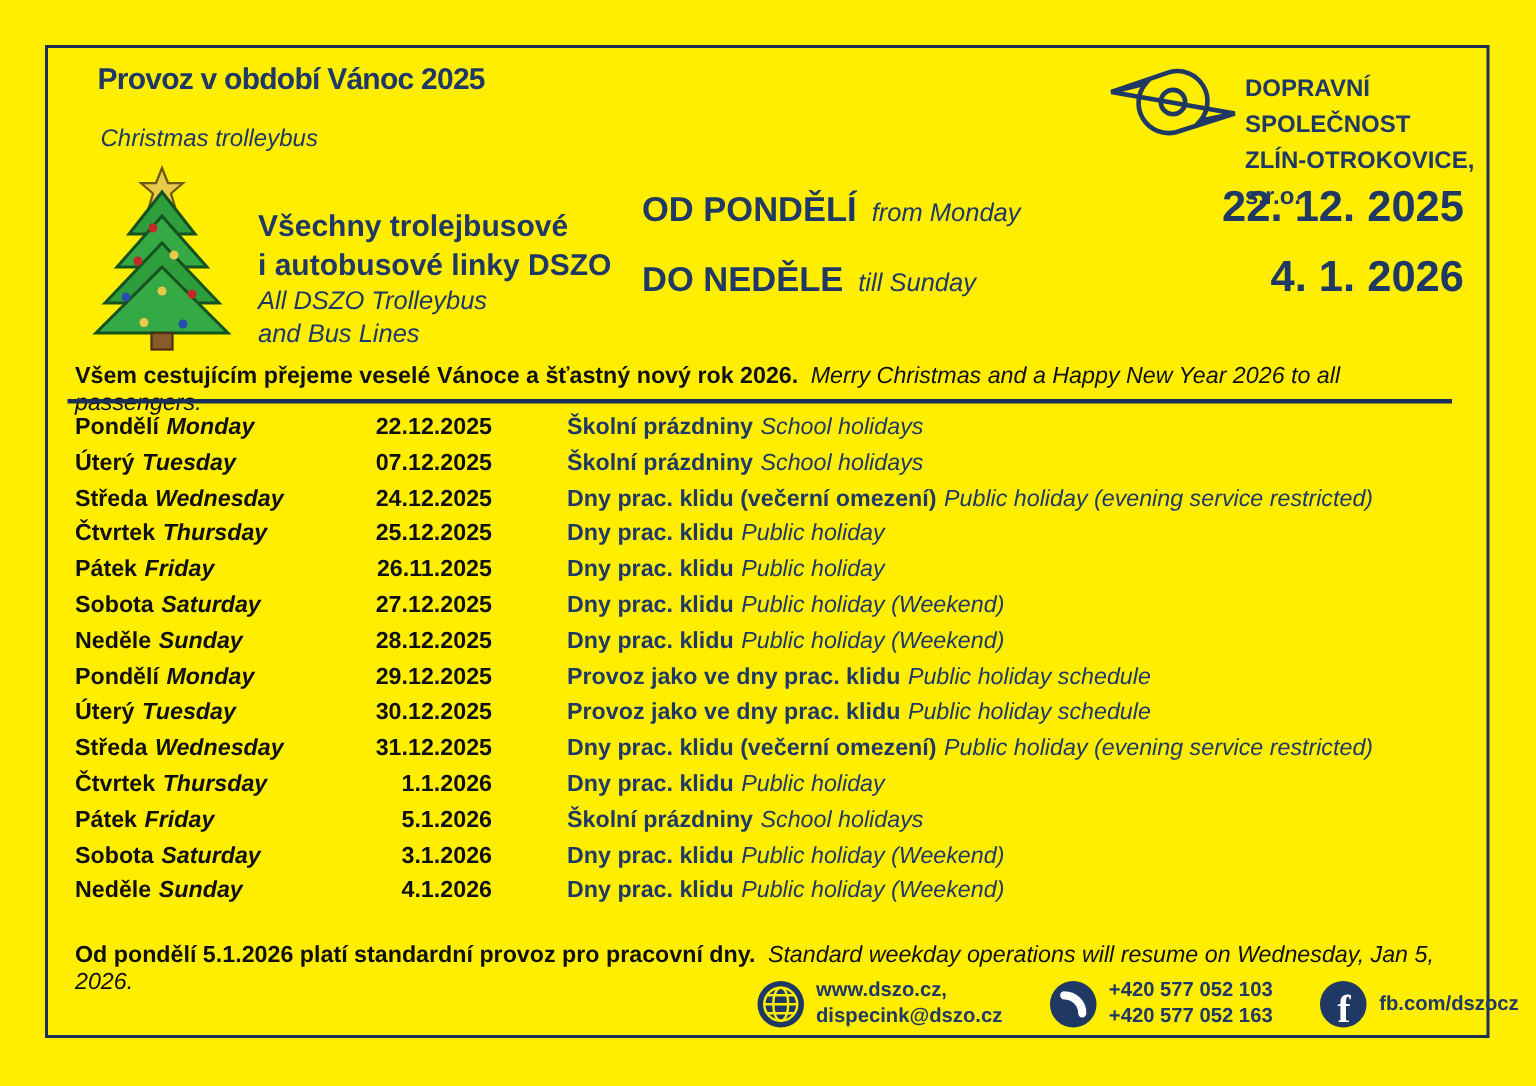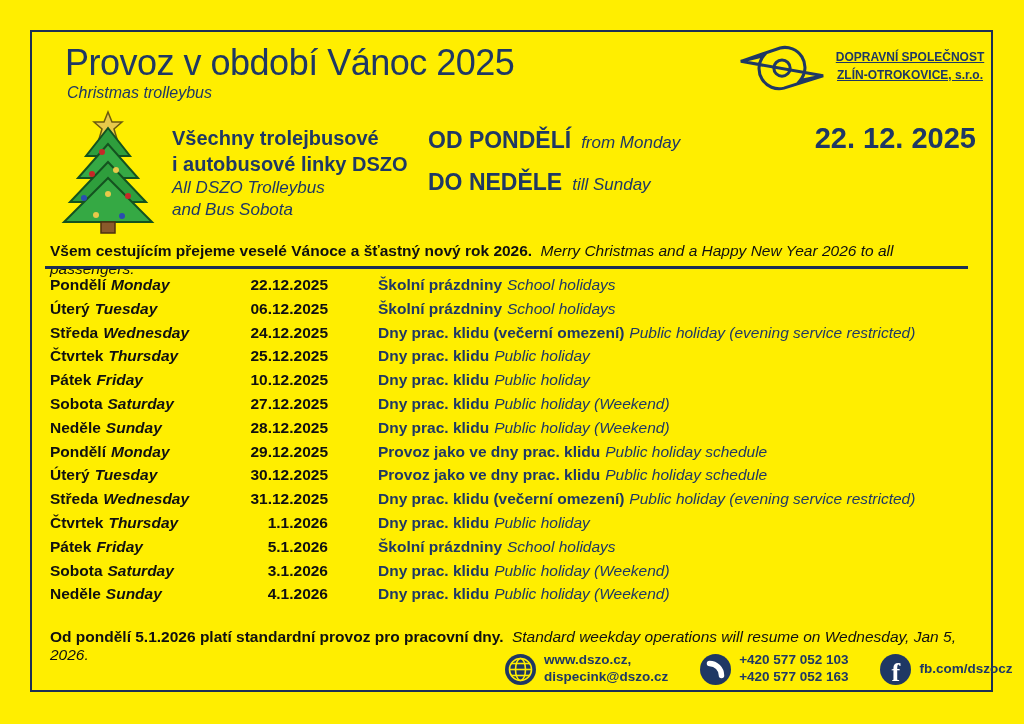--- a/index.html
+++ b/index.html
@@ -11,35 +11,35 @@
     color:var(--black,#101010);
     overflow:hidden;
   }
   .frame {
     position:absolute; left:30px; top:30px; width:963px; height:662px;
     border:2.5px solid var(--line,#1c2f55);
   }
   
   .title {
     position:absolute; left:65px; top:42px;
-    font-size:36px; font-weight:400; color:var(--navy,#1F3864); letter-spacing:-0.5px;
+    font-size:20px; font-weight:700; color:var(--navy,#1F3864); letter-spacing:-0.5px;
   }
   .subtitle {
     position:absolute; left:67px; top:84px;
     font-size:16px; font-style:italic; font-weight:500; color:var(--navy,#1F3864);
   }
   .logo-wrap { position:absolute; left:738px; top:40px; width:88px; height:58px; }
   .company {
     position:absolute; left:830px; top:48px; width:160px;
-    font-size:12px; font-weight:700; color:var(--navy,#1F3864);
-    line-height:1.5; text-align:center;text-decoration:underline;
+    font-size:16px; font-weight:700; color:var(--navy,#1F3864);
+    line-height:1.5; text-align:left;
   }
   
   .tree-wrap { position:absolute; left:56px; top:110px; width:104px; height:124px; }
-  .scope { position:absolute; left:172px; top:125px; color:var(--navy,#1F3864); }
+  .scope { position:absolute; left:172px; top:138px; color:var(--navy,#1F3864); }
   .scope .cs { font-size:20px; font-weight:700; line-height:1.3; }
   .scope .en { font-size:17px; font-style:italic; font-weight:500; line-height:1.3; }
   
   .period { position:absolute; left:428px; top:122px; width:548px; }
   .period-row { display:flex; align-items:baseline; height:47px; }
   .period-row .big { font-size:23px; font-weight:700; color:var(--navy,#1F3864); }
   .period-row .small { font-size:17px; font-style:italic; font-weight:500; color:var(--navy,#1F3864); margin-left:10px;text-align:center; }
   .period-row .date { margin-left:auto; font-size:29px; font-weight:700; color:var(--navy,#1F3864); }
   
   .greeting { position:absolute; left:50px; top:242px; width:920px; font-size:15.5px; }
@@ -107,32 +107,33 @@
     <circle cx="72" cy="86" r="3" fill="#c62828"></circle>
     <circle cx="40" cy="105" r="3" fill="#E8C94A"></circle>
     <circle cx="66" cy="106" r="3" fill="#2a4db0"></circle>
   </svg>
 </div>
 
 <div class="scope">
   <div class="cs">Všechny trolejbusové</div>
   <div class="cs">i autobusové linky DSZO</div>
   <div class="en">All DSZO Trolleybus</div>
-  <div class="en">and Bus Sobota</div>
+  <div class="en">and Bus Lines</div>
 </div>
 
 <div class="period">
   <div class="period-row">
     <span class="big">OD PONDĚLÍ</span>
     <span class="small">from Monday</span>
     <span class="date">22. 12. 2025</span>
   </div>
   <div class="period-row">
     <span class="big">DO NEDĚLE</span>
     <span class="small">till Sunday</span>
+    <span class="date">4. 1. 2026</span>
   </div>
 </div>
 
 <div class="greeting">
   <span class="cs">Všem cestujícím přejeme veselé Vánoce a šťastný nový rok 2026.</span>
   <span class="en">Merry Christmas and a Happy New Year 2026 to all passengers.</span>
 </div>
 <div class="divider"></div>
 
 <div class="schedule">
@@ -144,21 +145,21 @@
     <span></span>
     <span>
       <span class="svc-cs">Školní prázdniny</span><span class="svc-en">School holidays</span>
     </span>
   </div>
 
   <div class="s-row">
     <span>
       <span class="day-cs">Úterý</span><span class="day-en">Tuesday</span>
     </span>
-    <span class="date">06.12.2025</span>
+    <span class="date">07.12.2025</span>
     <span></span>
     <span>
       <span class="svc-cs">Školní prázdniny</span><span class="svc-en">School holidays</span>
     </span>
   </div>
 
   <div class="s-row">
     <span>
       <span class="day-cs">Středa</span><span class="day-en">Wednesday</span>
     </span>
@@ -177,21 +178,21 @@
     <span></span>
     <span>
       <span class="svc-cs">Dny prac. klidu</span><span class="svc-en">Public holiday</span>
     </span>
   </div>
 
   <div class="s-row">
     <span>
       <span class="day-cs">Pátek</span><span class="day-en">Friday</span>
     </span>
-    <span class="date">10.12.2025</span>
+    <span class="date">26.11.2025</span>
     <span></span>
     <span>
       <span class="svc-cs">Dny prac. klidu</span><span class="svc-en">Public holiday</span>
     </span>
   </div>
 
   <div class="s-row">
     <span>
       <span class="day-cs">Sobota</span><span class="day-en">Saturday</span>
     </span>

